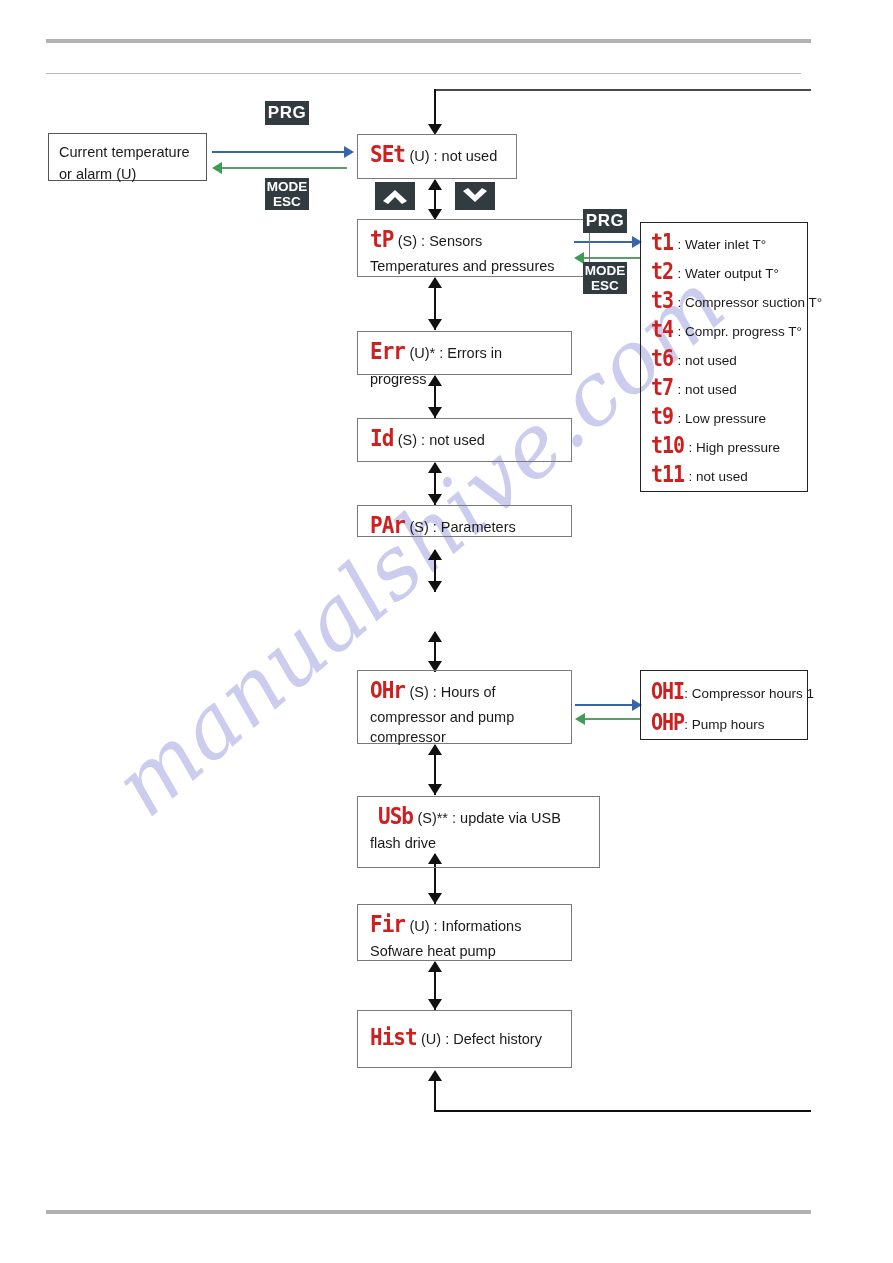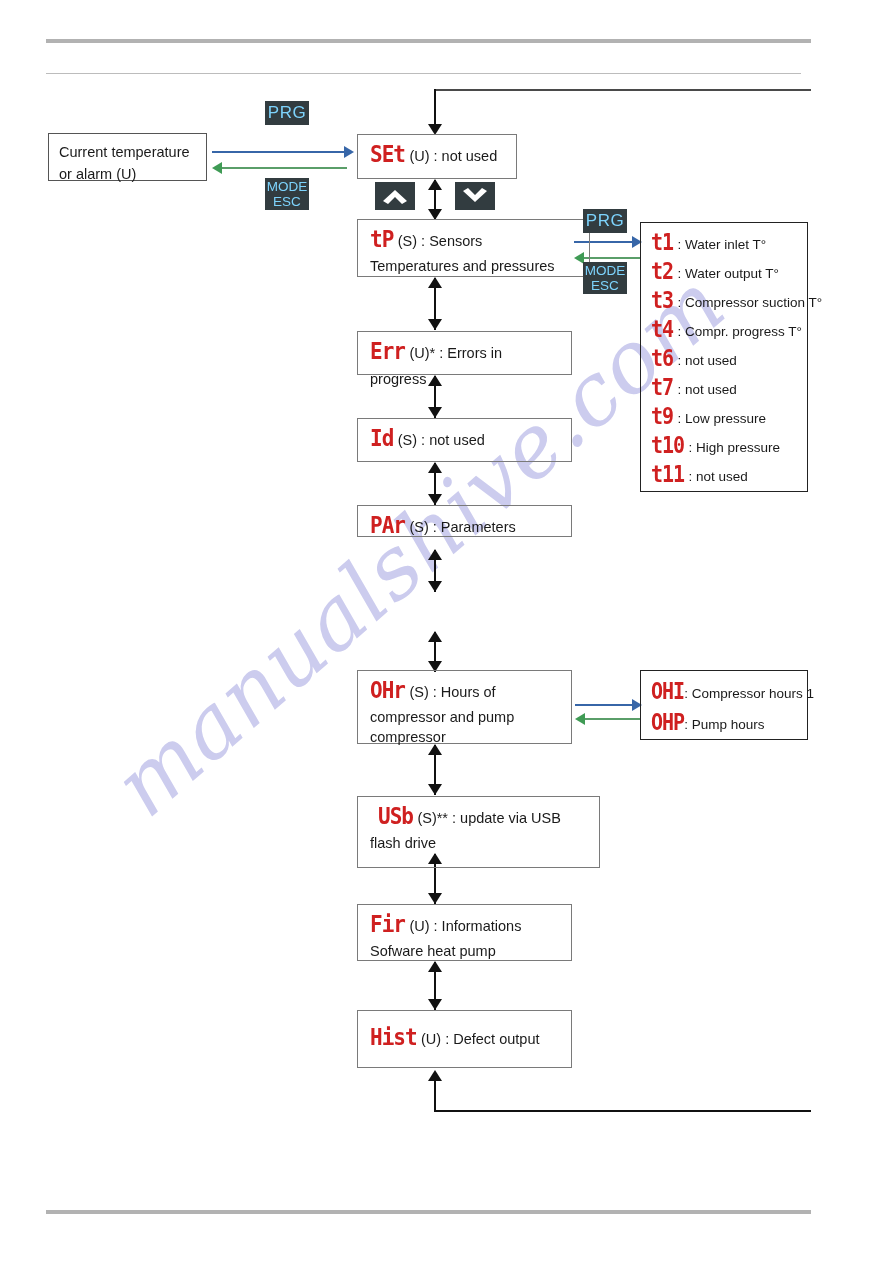--- a/index.html
+++ b/index.html
@@ -120,23 +120,23 @@
     border: 1.5px solid #222;
     z-index: 3;
     padding: 9px 6px 14px 10px;
   }
   .panel2 .panel-row { margin-bottom: 5px; }
 
   
   .key {
     position: absolute;
     background: #323c40;
-    color: #7dd3fc;
+    color: #ffffff;
     font-family: "Liberation Sans", sans-serif;
-    font-weight: normal;
+    font-weight: bold;
     text-align: center;
     z-index: 4;
     box-sizing: border-box;
   }
   .key-prg {
     font-size: 17px;
     line-height: 24px;
     width: 44px; height: 24px;
     letter-spacing: 0.5px;
   }
@@ -359,21 +359,21 @@
     </div>
   </div>
 
   <div class="vline" style="left:434px; top:962px; height:48px;"></div>
   <div class="arrowhead ah-up" style="left:428px; top:961px;"></div>
   <div class="arrowhead ah-down" style="left:428px; top:999px;"></div>
 
   <div class="box" style="left:357px; top:1010px; width:215px; height:58px;">
     <div class="box-inner" style="padding-top:14px;">
       <span class="code">Hist</span>
-      <span class="desc">(U) : Defect output</span>
+      <span class="desc">(U) : Defect history</span>
     </div>
   </div>
 
   <div class="vline" style="left:434px; top:1081px; height:30px;"></div>
   <div class="arrowhead ah-up" style="left:428px; top:1070px;"></div>
   <div class="hline" style="left:434px; top:1110px; width:377px; background:#111;"></div>
 
   <div class="panel" style="left:640px; top:222px; width:168px; height:270px;">
     <div class="panel-row">
       <span class="code">t1</span>

